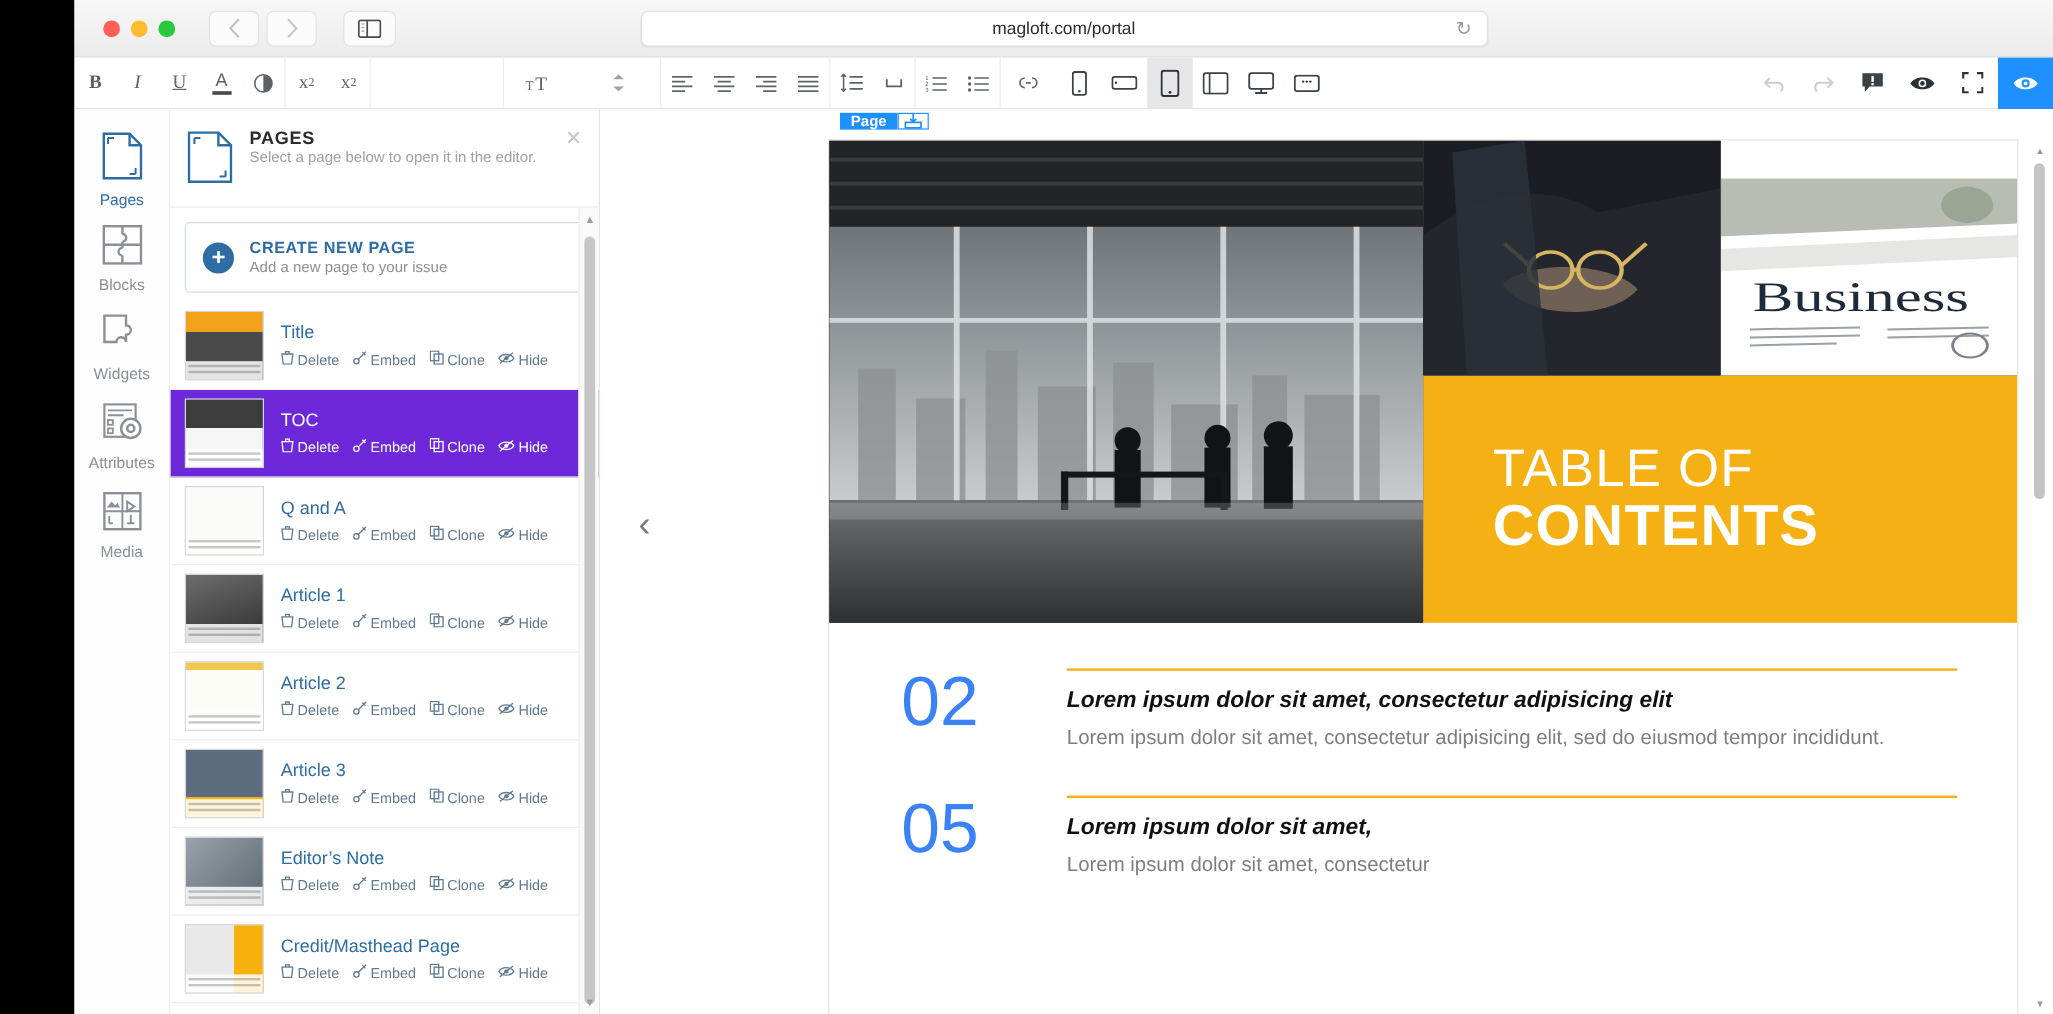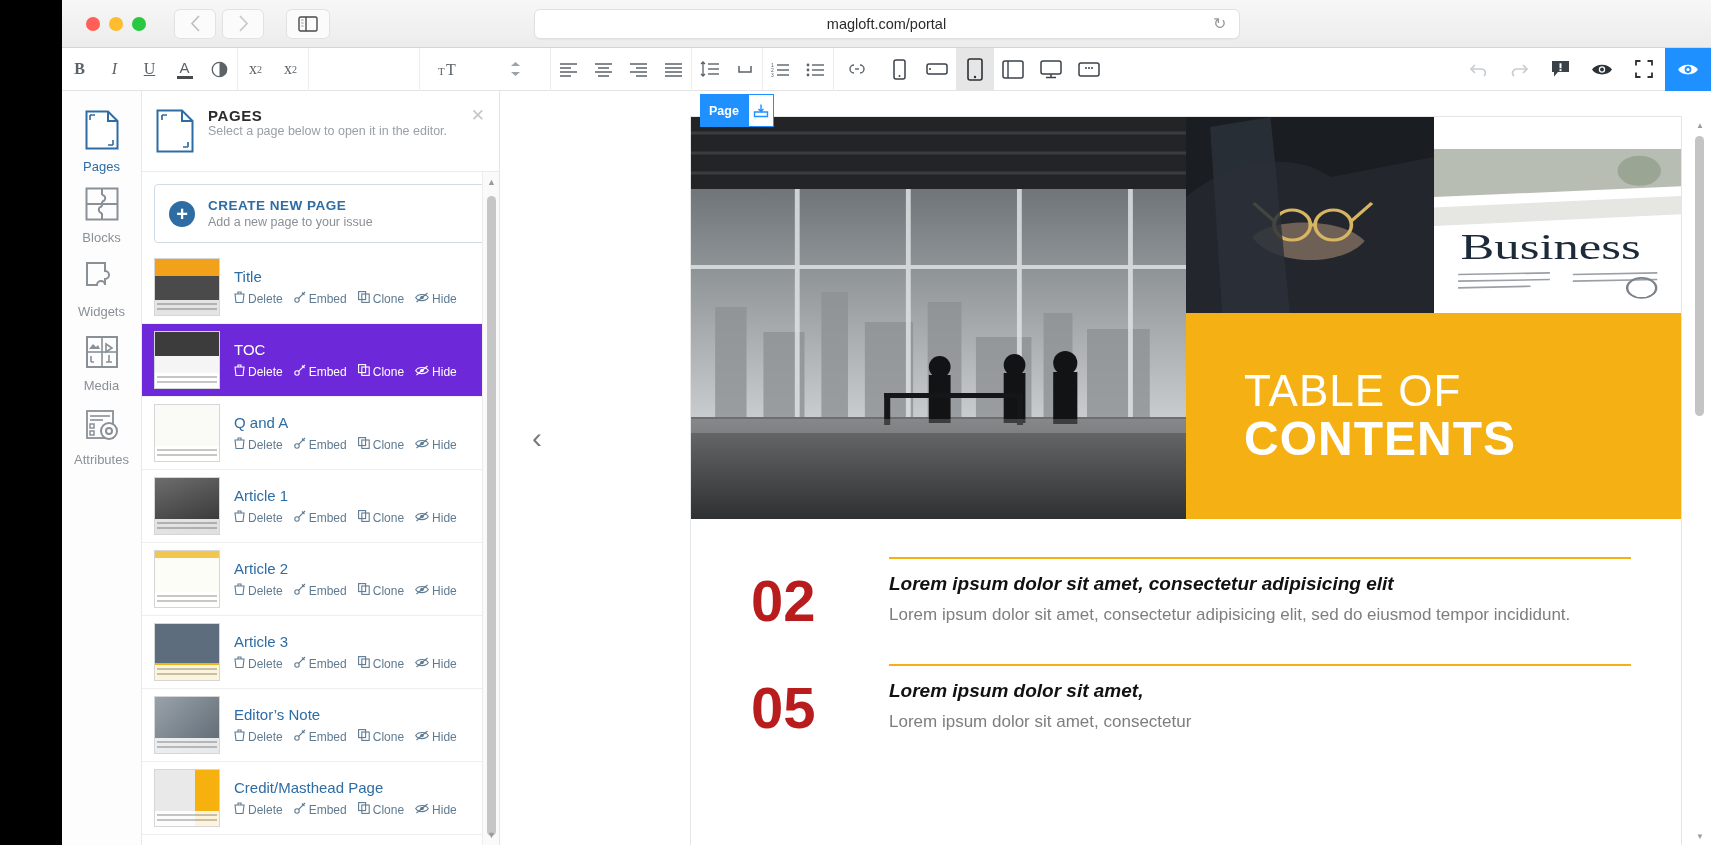--- a/index.html
+++ b/index.html
@@ -122,21 +122,21 @@
                    align-items:center; justify-content:center; color:#9b9b9b; font-size:9px; }
   .panel-sb .arr.top { top:2px; } .panel-sb .arr.bot { bottom:2px; }
 
   
   .gutter { flex:0 0 190px; background:#fff; position:relative; }
   .collapse-arrow { position:absolute; left:32px; top:330px; font-size:30px; color:#7b7b7b; }
 
   
   .preview { flex:1 1 auto; position:relative; background:#fff; }
   .page-tab {
-    position:absolute; left:10px; top:3px; display:flex; height:33px; z-index:5;
+    position:absolute; left:10px; top:3px; display:flex; height:14px; z-index:5;
   }
   .page-tab .lbl { background:#1e90ff; color:#fff; font-size:12.5px; font-weight:bold;
                    padding:0 9px; display:flex; align-items:center; }
   .page-tab .ico { background:#fff; width:26px; display:flex; align-items:center;
                    justify-content:center; border:1px solid #1e90ff; color:#1e90ff; }
 
   .canvas {
     position:absolute; left:0; top:25px; right:29px; bottom:0;
     background:#fff; overflow:hidden; border:1px solid #e5e5e5; border-bottom:none;
   }
@@ -146,21 +146,21 @@
   .hero-top { height:196px; display:flex; }
   .hero-img-a { width:50%; background:#1c1c1e; position:relative; overflow:hidden; }
   .hero-img-b { width:50%; background:#4d7c0f; position:relative; overflow:hidden;margin-top:32px; }
   .hero-yellow { flex:1 1 auto; background:#f5b113; display:flex; flex-direction:column;
                  justify-content:center; padding-left:58px; }
   .toc-l1 { font-size:44px; color:#fff; letter-spacing:1px; font-weight:300; line-height:1.05; }
   .toc-l2 { font-size:48px; color:#fff; letter-spacing:1px; font-weight:bold; line-height:1.05; }
 
   .toc-list { padding:38px 50px 0 60px; }
   .toc-item { display:flex; gap:28px; margin-bottom:36px; }
-  .toc-num { font-size:58px; font-weight:bold; color:#b91c1c; line-height:.95; flex:0 0 110px;margin-top:16px; }
+  .toc-num { font-size:58px; font-weight:normal; color:#3b82f6; line-height:.95; flex:0 0 110px; }
   .toc-body { flex:1 1 auto; border-top:2px solid #f5b113; padding-top:14px; }
   .toc-head { font-size:19px; font-weight:bold; color:#111; margin-bottom:9px;font-style:italic; }
   .toc-desc { font-size:17px; color:#7e7e7e; line-height:1.35; }
 
   
   .prev-sb { position:absolute; right:4px; top:25px; bottom:0; width:14px; background:#fff; }
   .prev-sb .pthumb { position:absolute; left:2px; width:9px; top:20px; height:280px;
                      background:#c4c4c4; border-radius:5px; }
   .prev-sb .parr { position:absolute; left:0; width:14px; height:14px; display:flex;
                    align-items:center; justify-content:center; color:#9b9b9b; font-size:8px; }
@@ -477,50 +477,50 @@
           </span>
           <span class="r-label">Blocks</span>
         </div>
         <div class="rail-item">
           <span>
             <svg width="34" height="34" viewBox="0 0 34 34">
                 <path d="M2 2 H20 V10 a4 4 0 1 1 0 8 v6 a4 4 0 1 0 -8 0 H2 Z" fill="none" stroke="#8a9097" stroke-width="2"></path>
               </svg>
           </span>
           <span class="r-label">Widgets</span>
-        </div>
-        <div class="rail-item">
-          <span>
-            <svg width="34" height="34" viewBox="0 0 34 34">
-                <rect x="2" y="2" width="30" height="30" fill="none" stroke="#8a9097" stroke-width="2"></rect>
-                <line x1="17" y1="2" x2="17" y2="32" stroke="#8a9097" stroke-width="1.6"></line>
-                <line x1="2" y1="17" x2="32" y2="17" stroke="#8a9097" stroke-width="1.6"></line>
-                <path d="M4 14 l4-5 3 3 2-2 2 4 z" fill="#8a9097"></path>
-                <path d="M21 9 l6 4 -6 4 z" fill="none" stroke="#8a9097" stroke-width="1.6"></path>
-                <path d="M6 21 v6 M6 27 h3" stroke="#8a9097" stroke-width="1.6" fill="none"></path>
-                <path d="M24 20 v7 M21 27 h6" stroke="#8a9097" stroke-width="1.6" fill="none"></path>
-              </svg>
-          </span>
-          <span class="r-label">Media</span>
         </div>
         <div class="rail-item">
           <span>
             <svg width="34" height="34" viewBox="0 0 34 34">
                 <rect x="2" y="2" width="26" height="27" fill="none" stroke="#8a9097" stroke-width="1.8"></rect>
                 <g stroke="#8a9097" stroke-width="1.6">
                   <line x1="5" y1="7" x2="25" y2="7"></line>
                   <line x1="5" y1="11" x2="18" y2="11"></line>
                 </g>
                 <rect x="5" y="15" width="4" height="4" fill="none" stroke="#8a9097" stroke-width="1.5"></rect>
                 <rect x="5" y="22" width="4" height="4" fill="none" stroke="#8a9097" stroke-width="1.5"></rect>
                 <circle cx="24" cy="22" r="8" fill="#fff" stroke="#8a9097" stroke-width="2"></circle>
                 <circle cx="24" cy="22" r="3" fill="none" stroke="#8a9097" stroke-width="2"></circle>
               </svg>
           </span>
           <span class="r-label">Attributes</span>
+        </div>
+        <div class="rail-item">
+          <span>
+            <svg width="34" height="34" viewBox="0 0 34 34">
+                <rect x="2" y="2" width="30" height="30" fill="none" stroke="#8a9097" stroke-width="2"></rect>
+                <line x1="17" y1="2" x2="17" y2="32" stroke="#8a9097" stroke-width="1.6"></line>
+                <line x1="2" y1="17" x2="32" y2="17" stroke="#8a9097" stroke-width="1.6"></line>
+                <path d="M4 14 l4-5 3 3 2-2 2 4 z" fill="#8a9097"></path>
+                <path d="M21 9 l6 4 -6 4 z" fill="none" stroke="#8a9097" stroke-width="1.6"></path>
+                <path d="M6 21 v6 M6 27 h3" stroke="#8a9097" stroke-width="1.6" fill="none"></path>
+                <path d="M24 20 v7 M21 27 h6" stroke="#8a9097" stroke-width="1.6" fill="none"></path>
+              </svg>
+          </span>
+          <span class="r-label">Media</span>
         </div>
       </div>
 
       <div class="panel">
         <div class="panel-head">
           <span class="ph-icon">
             <svg width="38" height="44" viewBox="0 0 38 44">
                 <path d="M1.5 1.5 H26 L36.5 12 V42.5 H1.5 Z" fill="#fff" stroke="#2e6da4" stroke-width="2"></path>
                 <path d="M26 1.5 V12 H36.5" fill="none" stroke="#2e6da4" stroke-width="2"></path>
                 <path d="M6 6 H11 M6 6 V11" stroke="#2e6da4" stroke-width="1.7" fill="none"></path>

